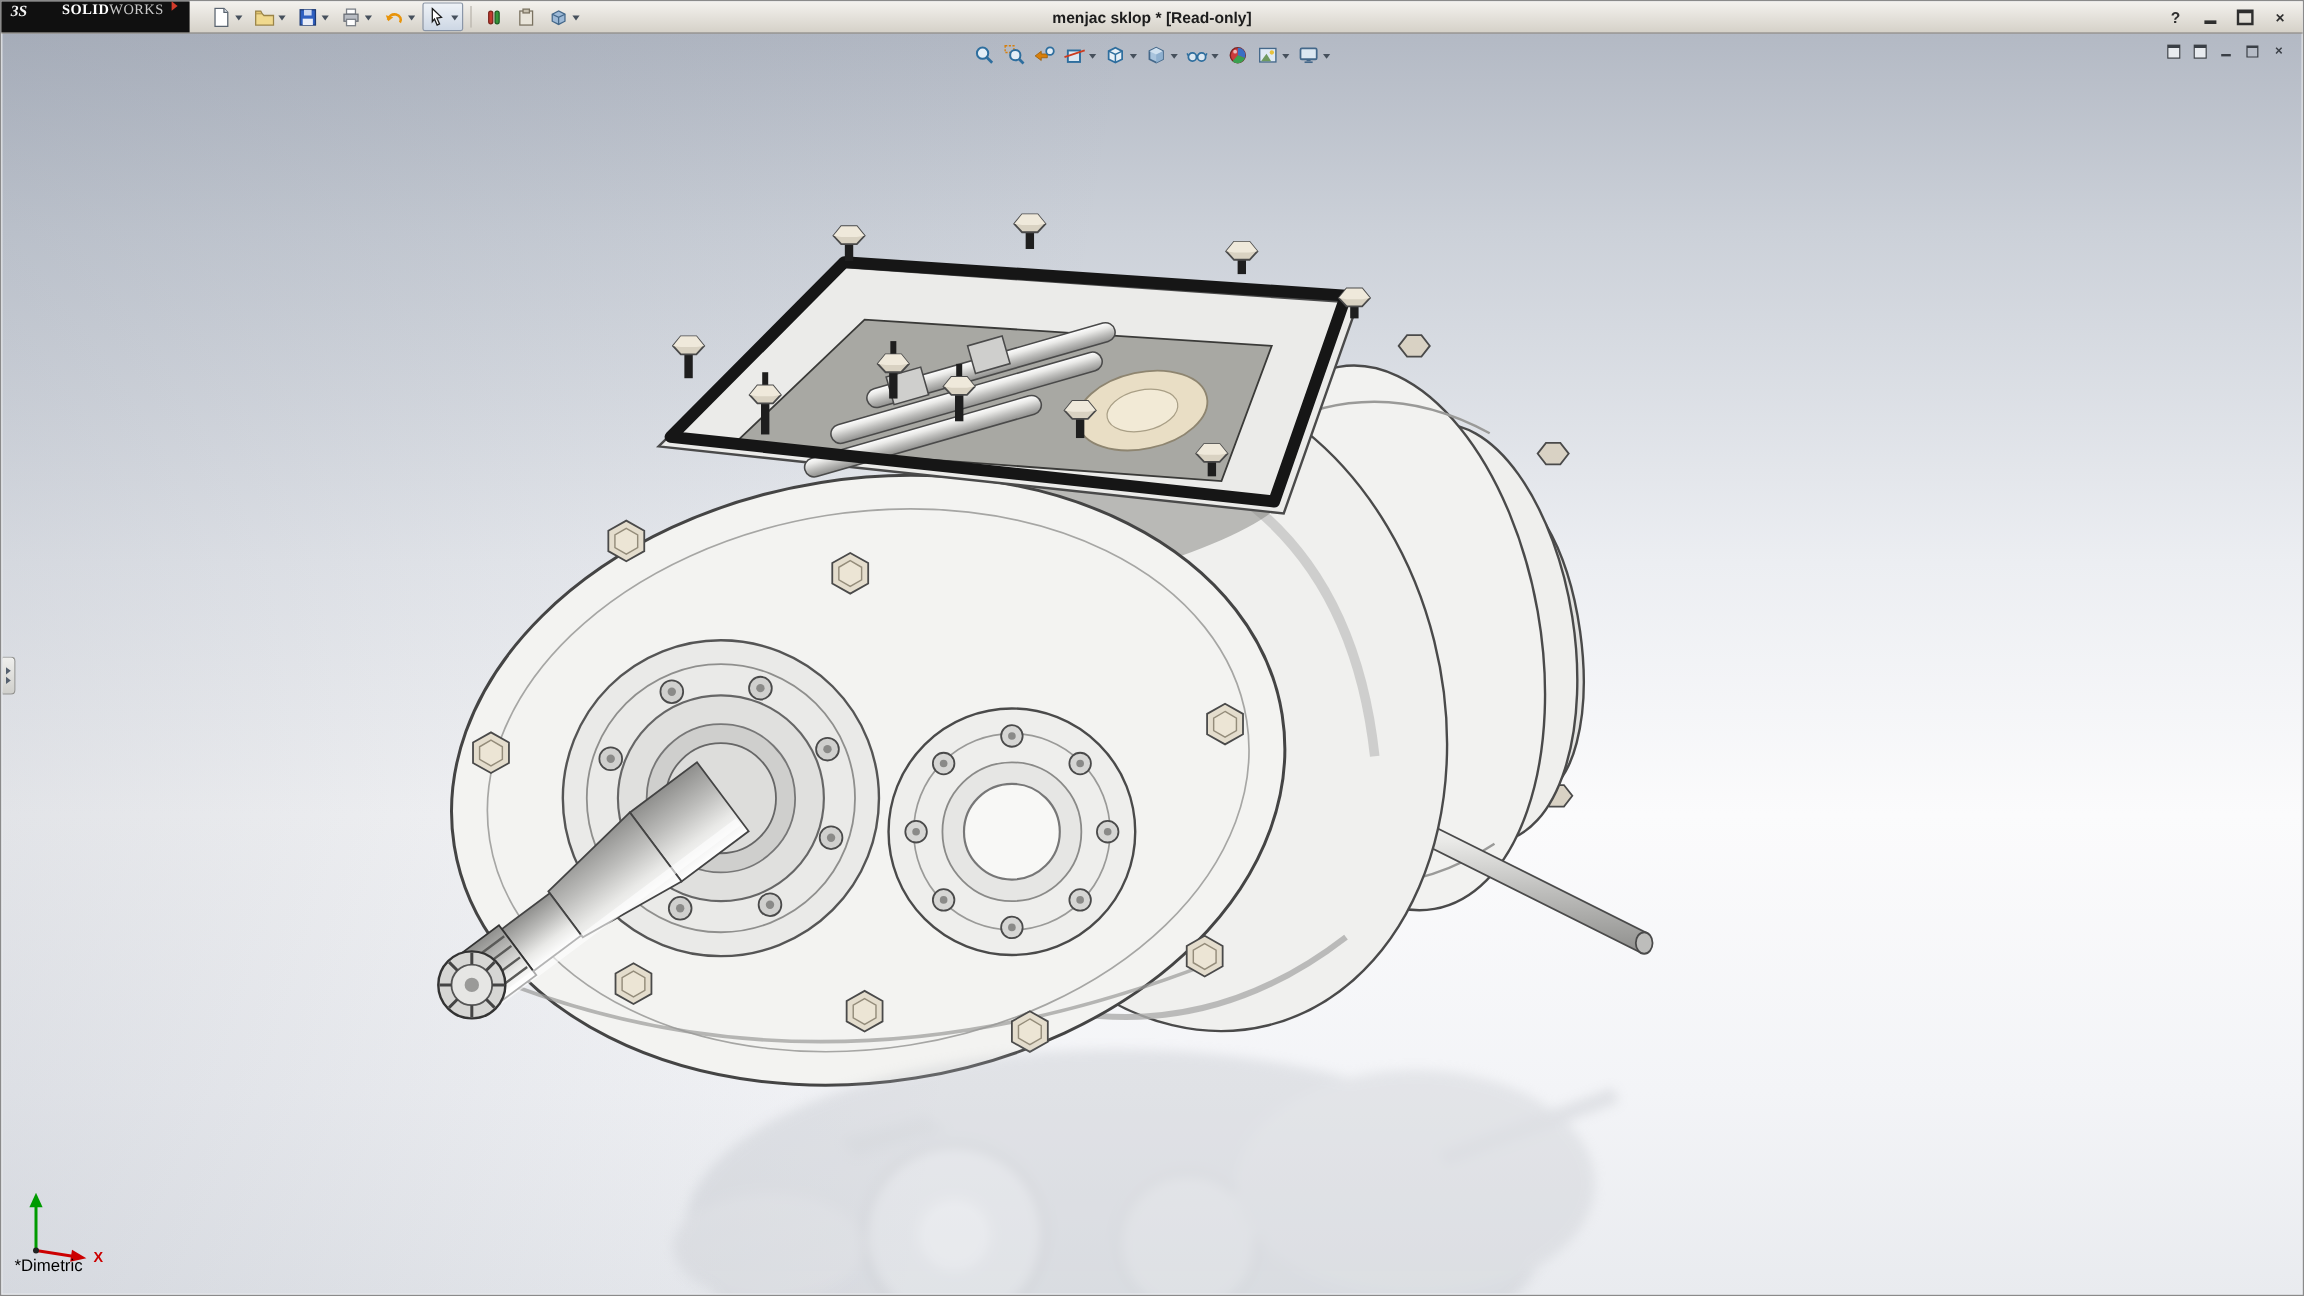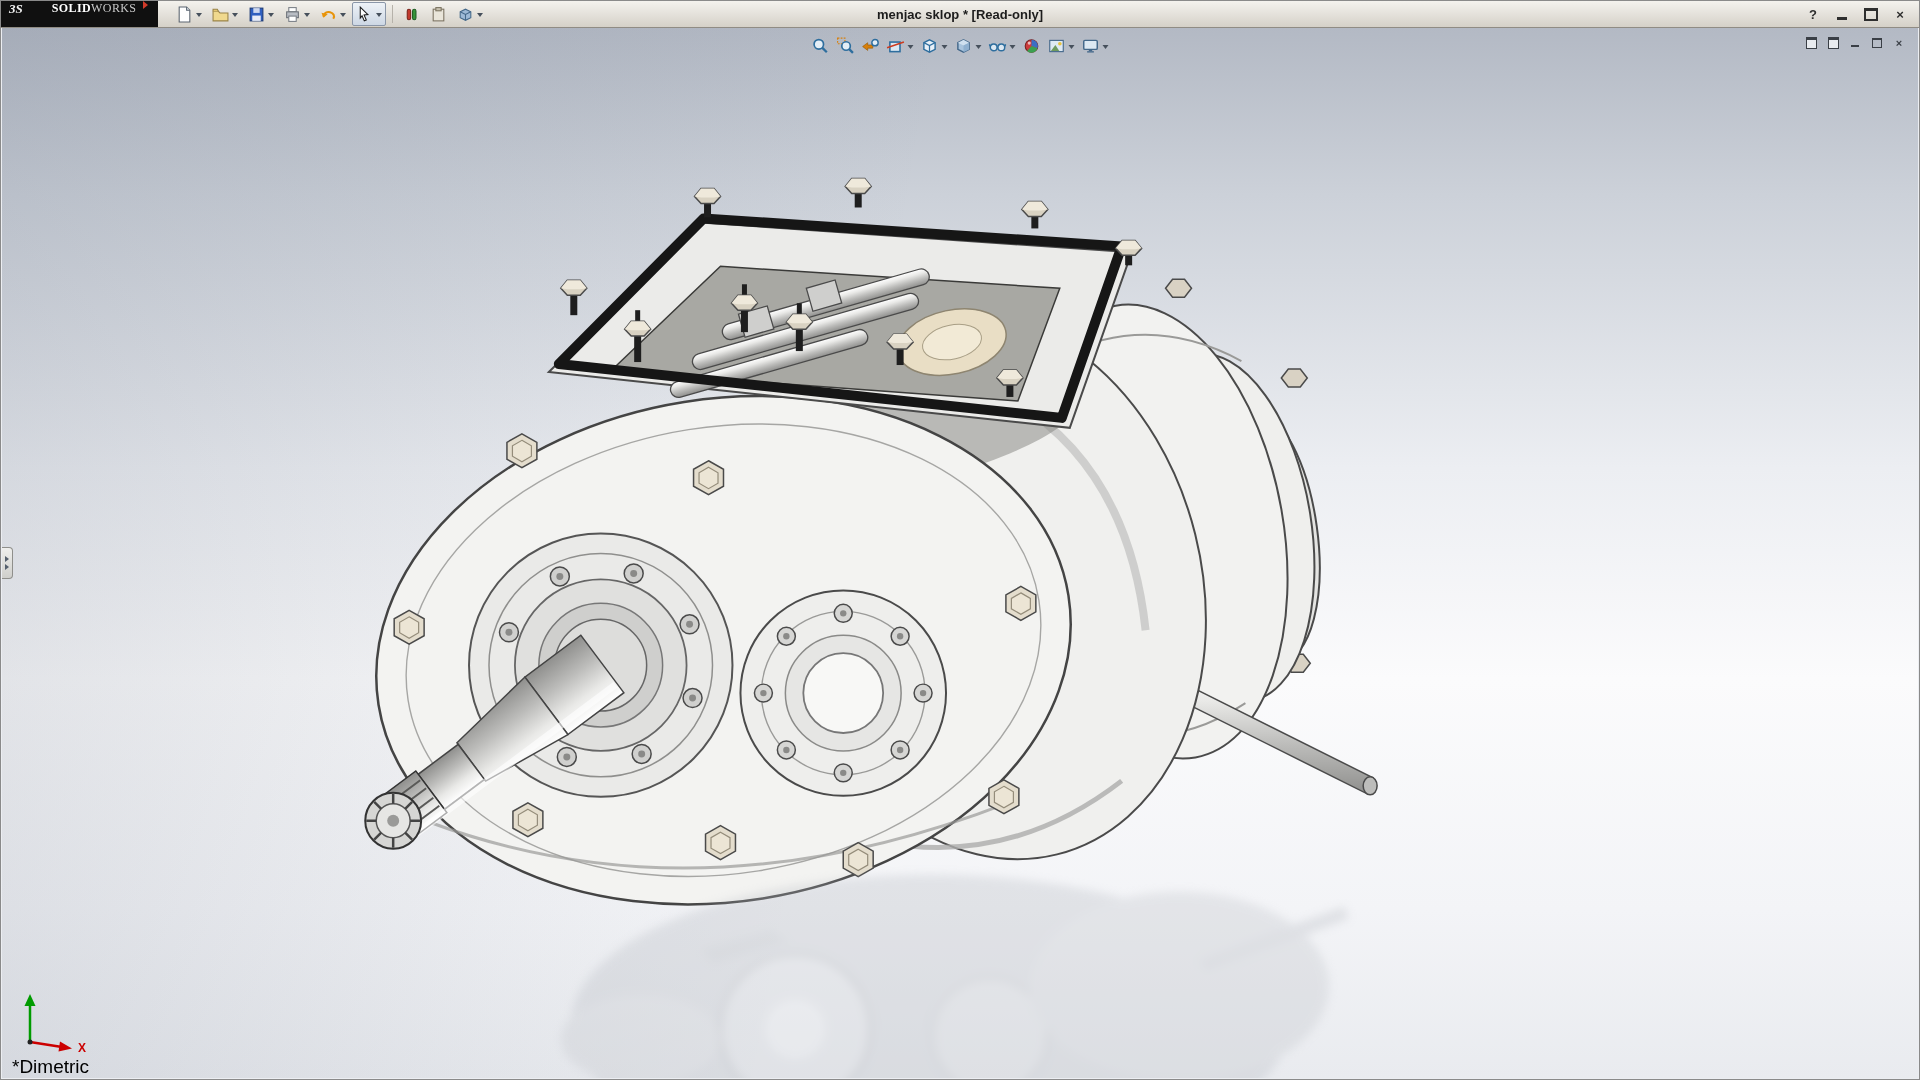--- a/index.html
+++ b/index.html
@@ -57,21 +57,21 @@
   .glyph-win-s{display:block;width:9px;height:8px;border:1px solid #3a3f46;border-top:3px solid #3a3f46;background:#e8ebef;}
   
   .edgetab{
     position:absolute;left:0;top:520px;width:10px;height:30px;
     background:linear-gradient(#efefed,#cfcfcb);
     border:1px solid #8f8f8b;border-left:none;border-radius:0 4px 4px 0;
     display:flex;flex-direction:column;align-items:center;justify-content:center;gap:2px;z-index:20;
   }
   .edgetab i{display:block;width:0;height:0;border-top:3px solid transparent;border-bottom:3px solid transparent;border-left:4px solid #55606e;}
   
-  .viewlabel{position:absolute;left:10px;bottom:0;font-size:19px;color:#000;z-index:20;}
+  .viewlabel{position:absolute;left:10px;bottom:16px;font-size:14px;color:#000;z-index:20;}
   .triad{position:absolute;left:14px;bottom:26px;z-index:20;}
 </style>
 </head>
 <body>
 
 <div class="titlebar">
   <div class="brand">
     <span class="logo3s">3S</span>
     <span class="bname"><b>SOLID</b><span>WORKS</span></span>
     <span class="brand-expand"></span>

